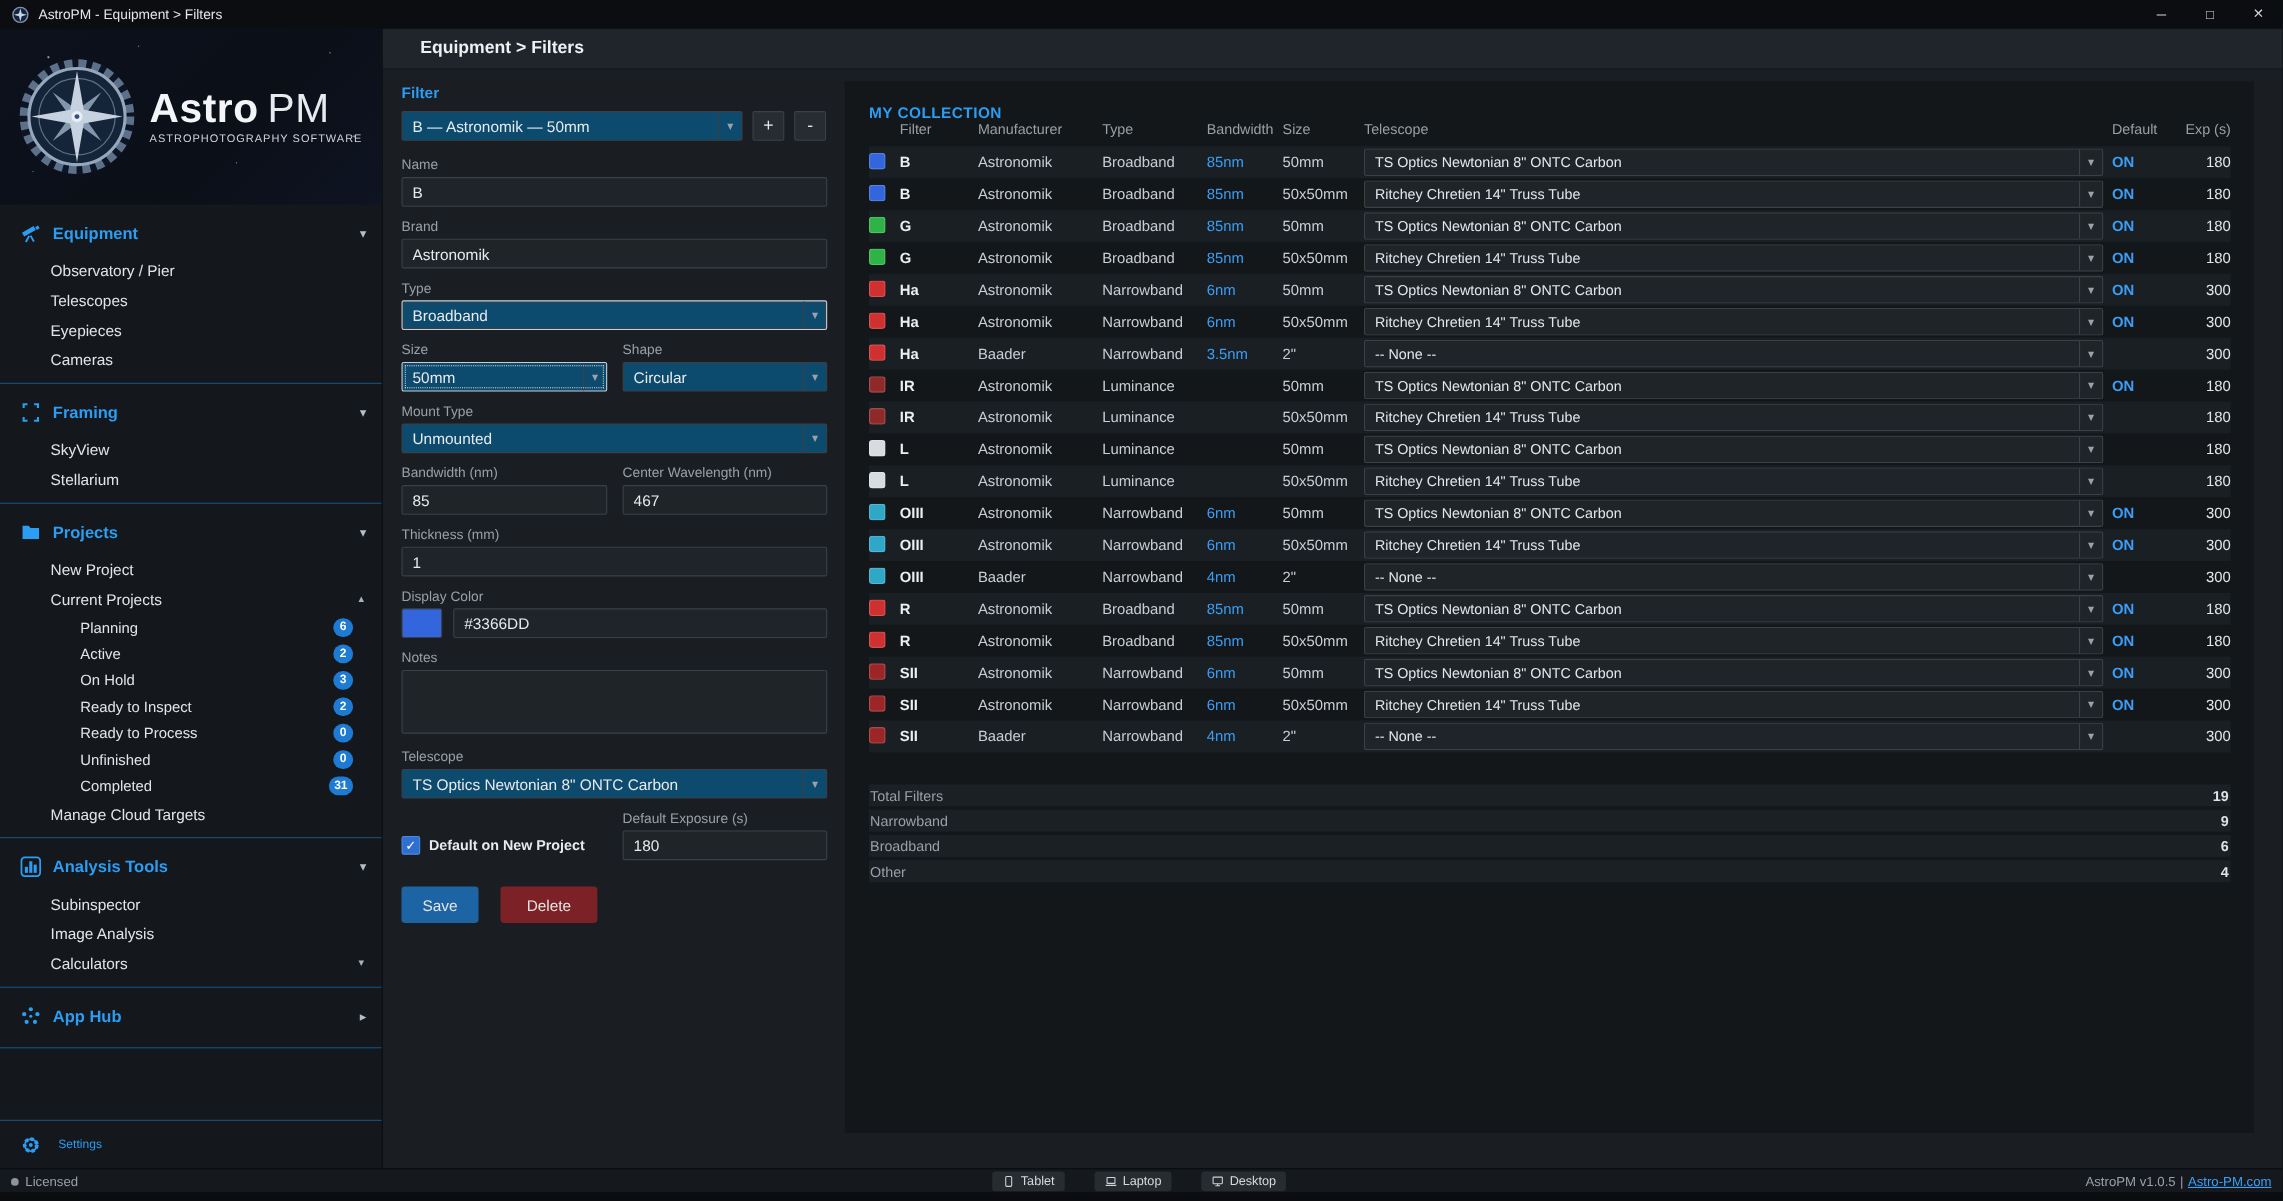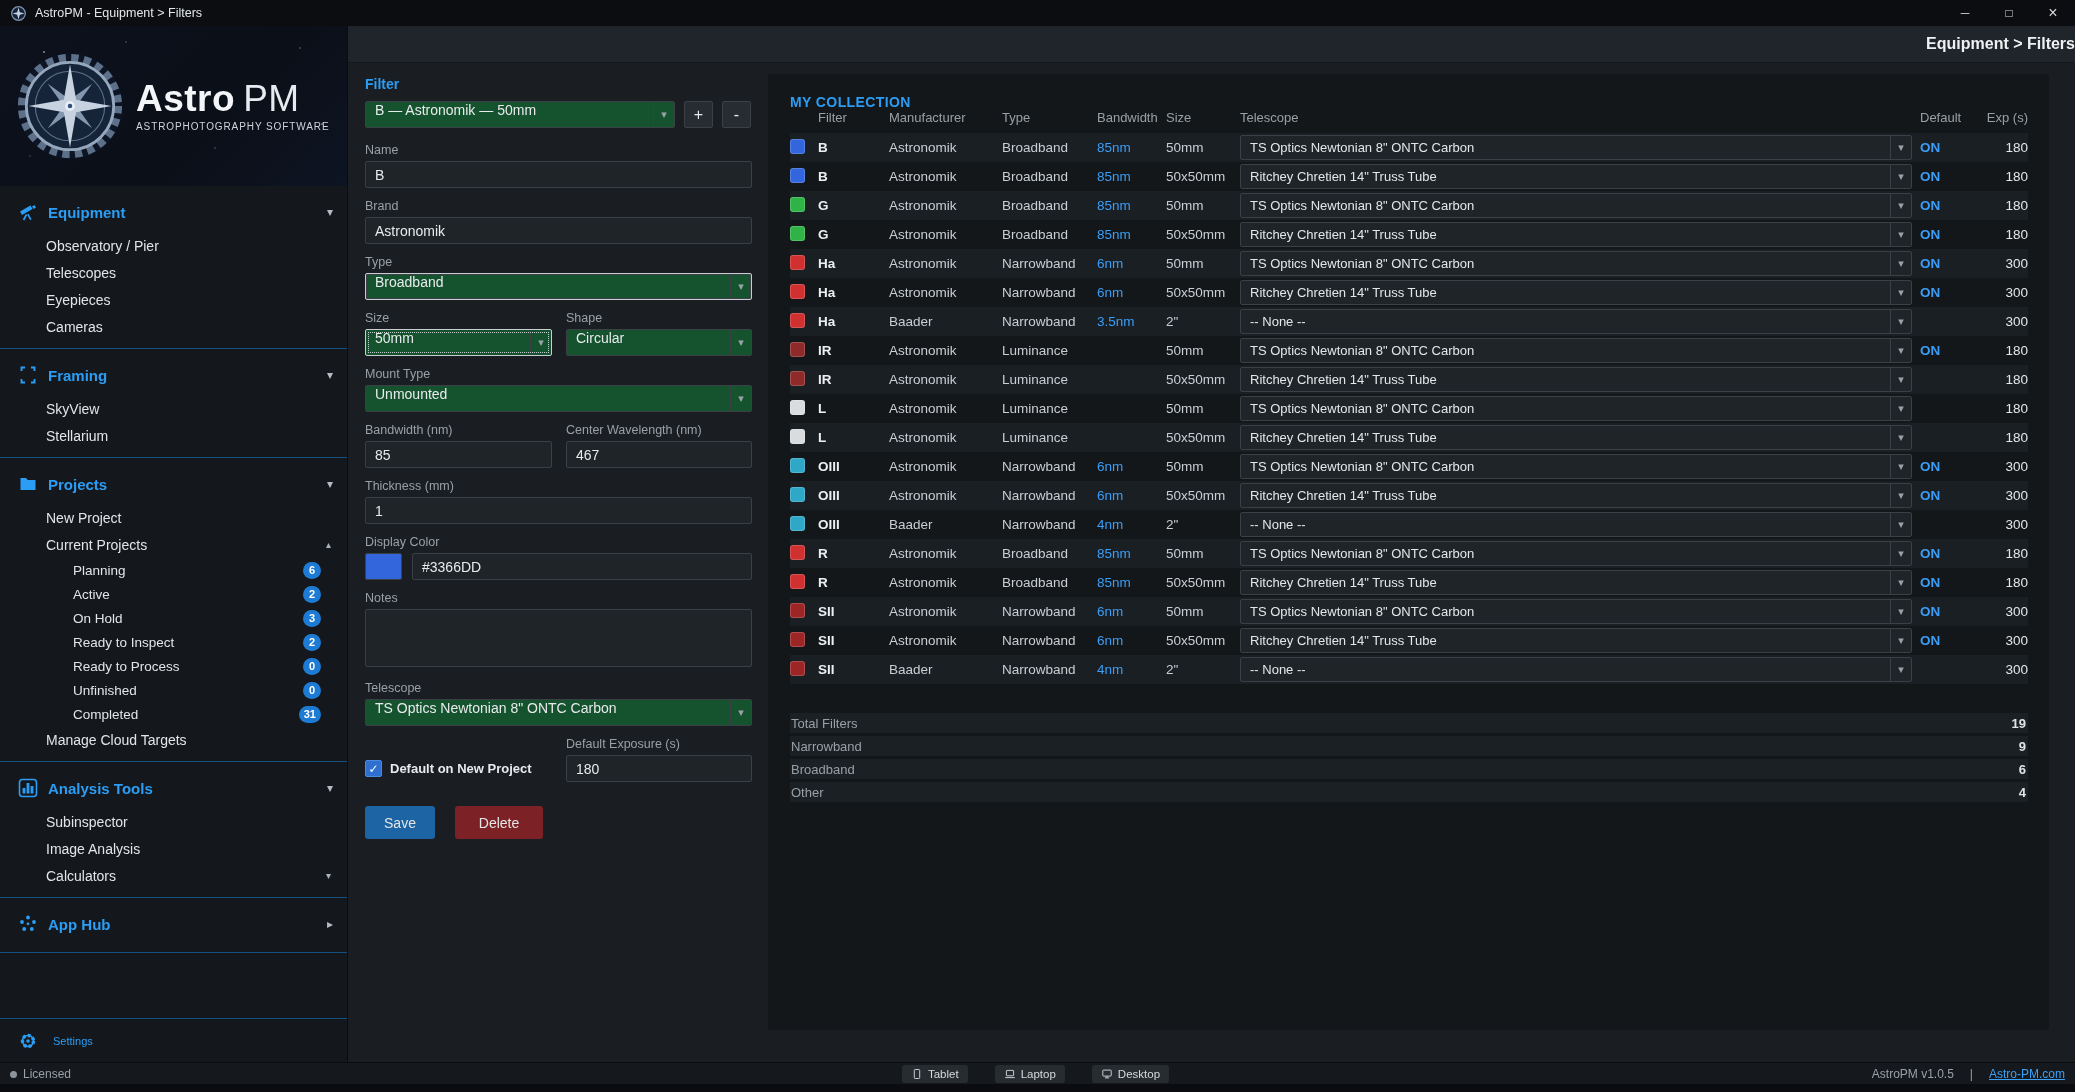--- a/index.html
+++ b/index.html
@@ -47,29 +47,29 @@
   .nav-item { height:27px; display:flex; align-items:center; padding-left:46px; font-size:14px; color:#e2e5e8; }
   .nav-item.sub { height:24px; padding-left:73px; font-size:13.5px; }
   .nav-item.active { background:#30353b; }
   .count-badge { margin-left:auto; margin-right:26px; min-width:18px; height:17px; border-radius:9px; background:#1d7bd4; color:#fff; font-size:11px; font-weight:bold; display:flex; align-items:center; justify-content:center; padding:0 5px; }
   .nav-expander { margin-left:auto; margin-right:16px; color:#aab1b8; font-size:10px; }
   .settings-row { height:44px; flex-shrink:0; border-top:1px solid #15507e; display:flex; align-items:center; padding-left:18px; }
   .settings-row .label { color:#2b9df4; font-weight:normal; font-size:11px; margin-left:15px; }
 
   
   .main { flex:1; display:flex; flex-direction:column; background:#1a1e22; min-width:0; }
-  .main-header { height:37px; flex-shrink:0; background:#20252b; border-bottom:1px solid #13161a; display:flex; align-items:center; padding-left:48px;justify-content:flex-end; }
+  .main-header { height:37px; flex-shrink:0; background:#20252b; border-bottom:1px solid #13161a; display:flex; align-items:center; padding-left:34px; }
   .breadcrumb { font-size:16px; font-weight:bold; color:#eef0f2; }
   .content { flex:1; display:flex; min-height:0; }
 
   
   .form-panel { width:420px; flex-shrink:0; padding:13px 16px 0 17px; }
   .form-section-label { color:#2b9df4; font-weight:bold; font-size:14px; margin-bottom:9px; }
   .filter-row { display:flex; gap:9px; margin-bottom:15px; }
-  .combo { height:27px; background:#14532d; border:1px solid #3a4046; border-radius:2px; display:flex; align-items:flex-start; padding-left:9px; font-size:14px; color:#e8eaed; }
+  .combo { height:27px; background:#0c4a6e; border:1px solid #3a4046; border-radius:2px; display:flex; align-items:center; padding-left:9px; font-size:14px; color:#e8eaed; }
   .select-label { flex:1; white-space:nowrap; overflow:hidden; }
   .select-arrow { width:21px; align-self:stretch; border-left:1px solid #3a4046; display:flex; align-items:center; justify-content:center; color:#9aa1a8; font-size:11px; flex-shrink:0; }
   .filter-row .combo { width:310px; }
   .sq-btn { width:29px; height:27px; background:#272c32; border:1px solid #3a4046; border-radius:2px; color:#e4e7ea; font-size:16px; line-height:1; display:flex; align-items:center; justify-content:center; }
   .field { margin-bottom:11px; }
   .field label, .exp-cell label { display:block; font-size:12.5px; color:#98a0a6; margin-bottom:4px; }
   .input { width:387px; height:27px; background:#1f2428; border:1px solid #3a4046; border-radius:2px; color:#e8eaed; font-size:14px; padding:0 9px; font-family:inherit; }
   .combo.w-full { width:387px; }
   .two-col { display:grid; grid-template-columns:187px 186px; column-gap:14px; }
   .two-col .input, .two-col .combo { width:100%; }
@@ -109,21 +109,21 @@
   .sum-label { font-size:13px; color:#98a0a6; }
   .sum-value { font-size:13px; font-weight:bold; color:#dfe3e7;text-align:right; }
 
   
   .statusbar { position:absolute; top:1062px; left:0; width:2075px; height:22px; background:#15181c; border-top:1px solid #0a0c0e; color:#9aa0a6; font-size:12px; }
   .status-left { position:absolute; left:10px; top:0; height:22px; display:flex; align-items:center; gap:6px; }
   .lic-dot { width:7px; height:7px; border-radius:50%; background:#8d959c; }
   .status-center { position:absolute; left:0; right:4px; top:0; height:22px; display:flex; align-items:center; justify-content:center; gap:27px; }
   .device-btn { height:18px; background:#272c31; border:none; border-radius:3px; color:#d6dade; padding:0 9px; display:flex; align-items:center; gap:5px; font-size:11.5px; }
   .device-icon { width:12px; height:12px; display:inline-flex; }
-  .status-right { position:absolute; right:10px; top:0; height:22px; display:flex; align-items:center; gap:16px; }
+  .status-right { position:absolute; right:10px; top:0; height:22px; display:flex; align-items:center; gap:4px; }
   .link { color:#3ba1f6; text-decoration:underline; }
   .bottom-strip { position:absolute; top:1084px; left:0; width:2075px; height:8px; background:#0a0c0f; }
 </style>
 </head>
 <body>
 
 <div class="titlebar">
   <span class="app-icon">
     <svg viewBox="0 0 20 20">
         <circle cx="10" cy="10" r="8" fill="#14233c" stroke="#7f93ab" stroke-width="1.5"></circle>

